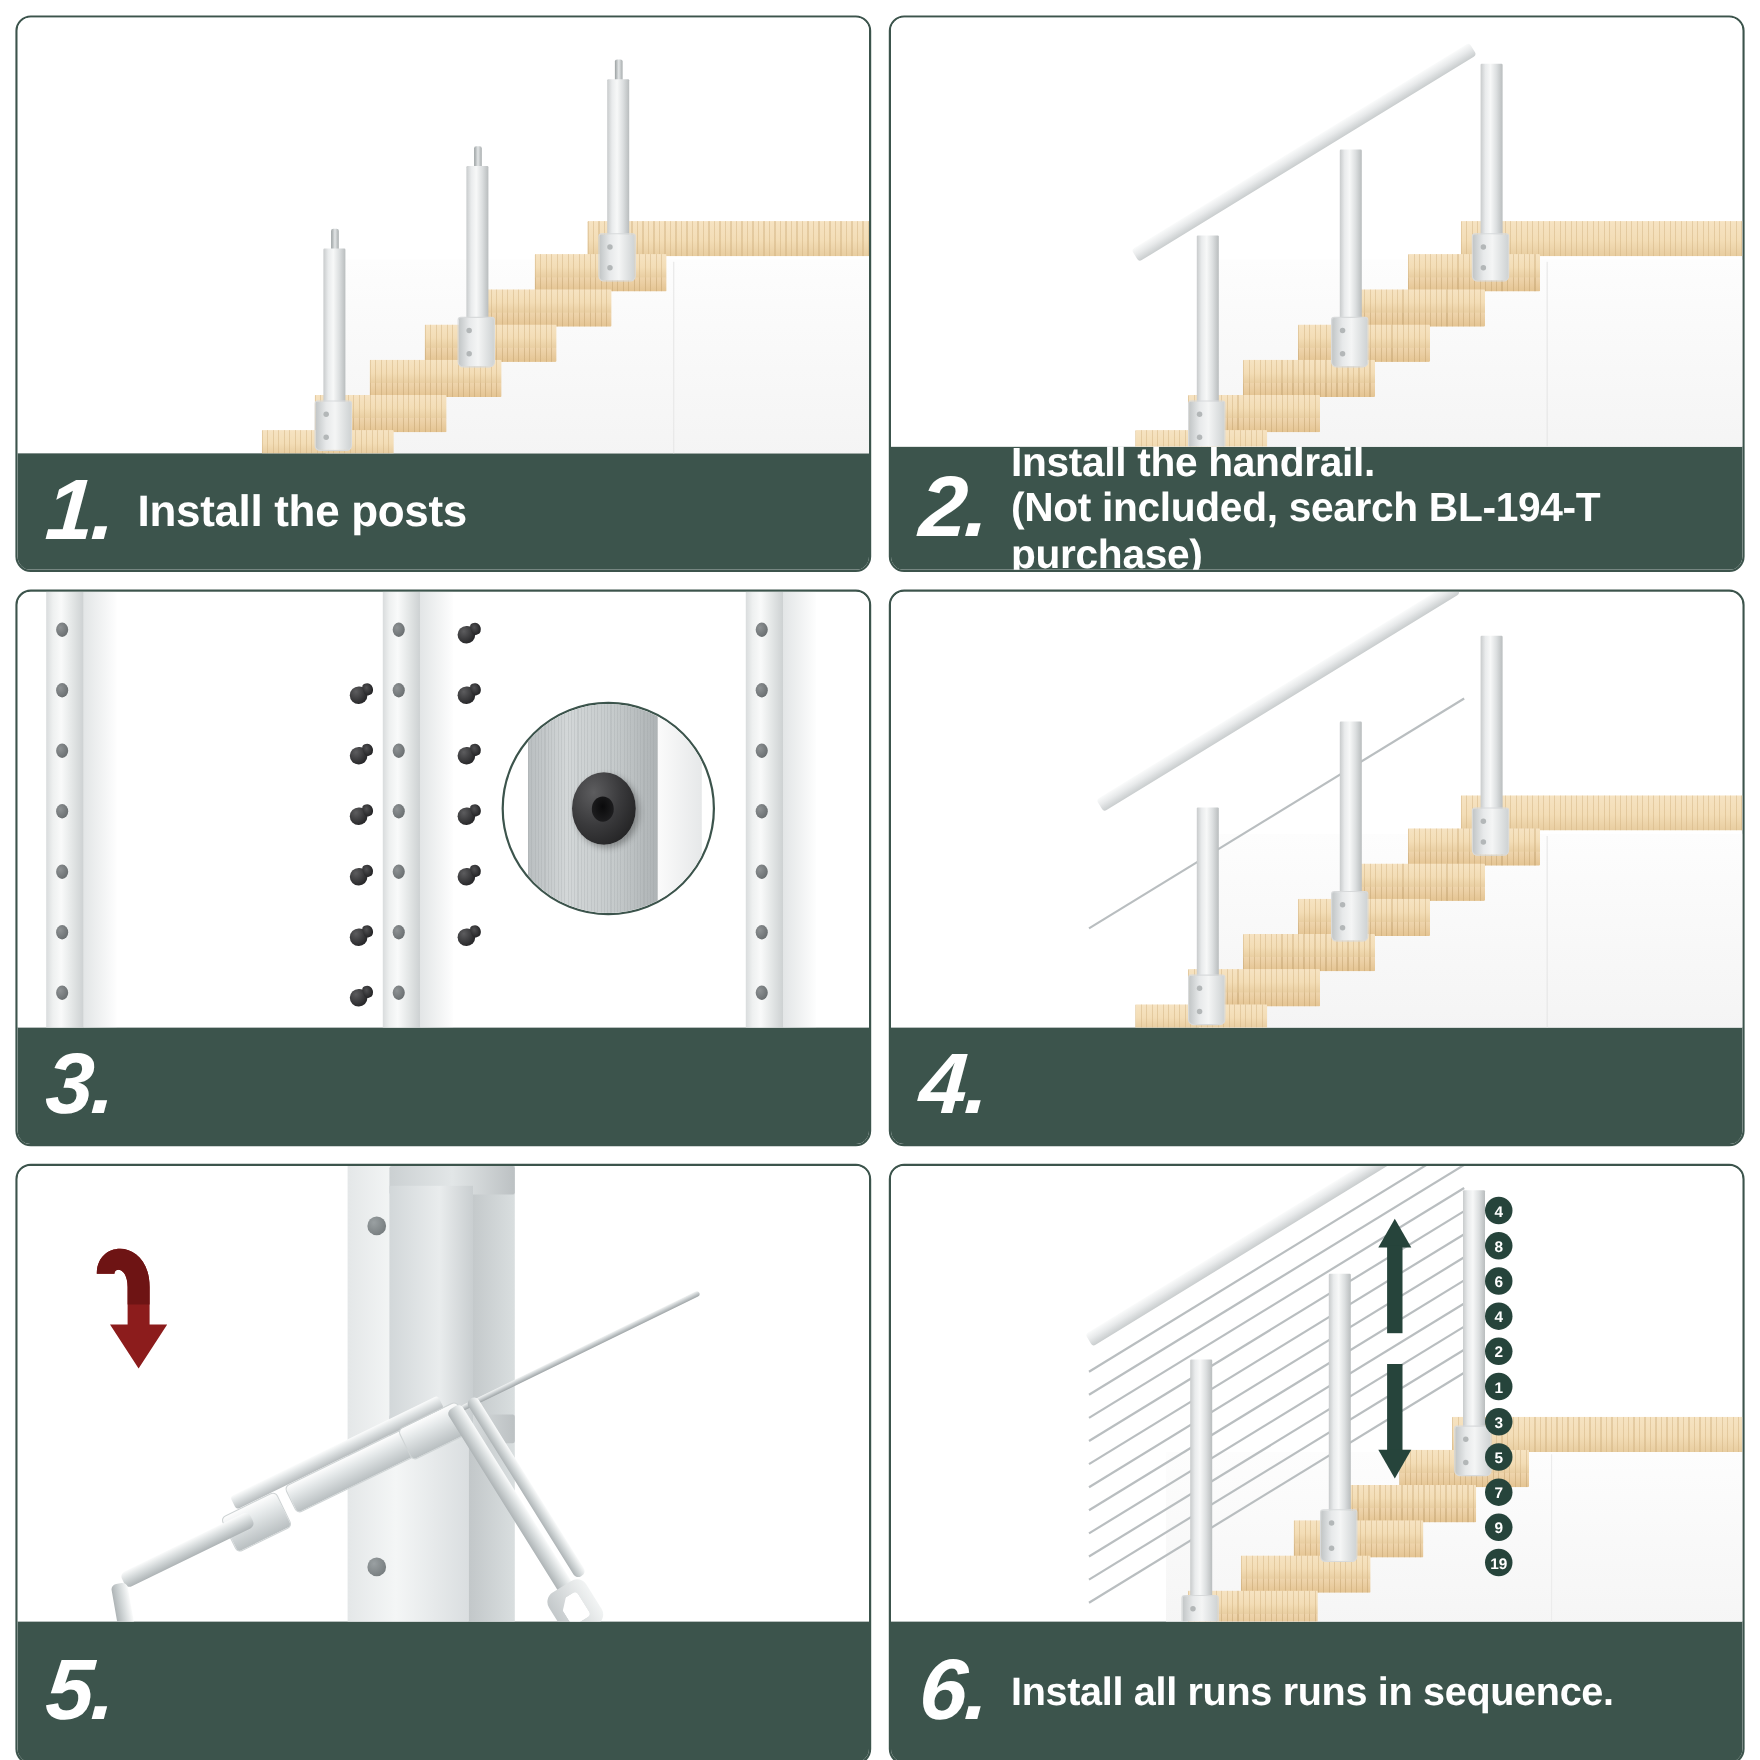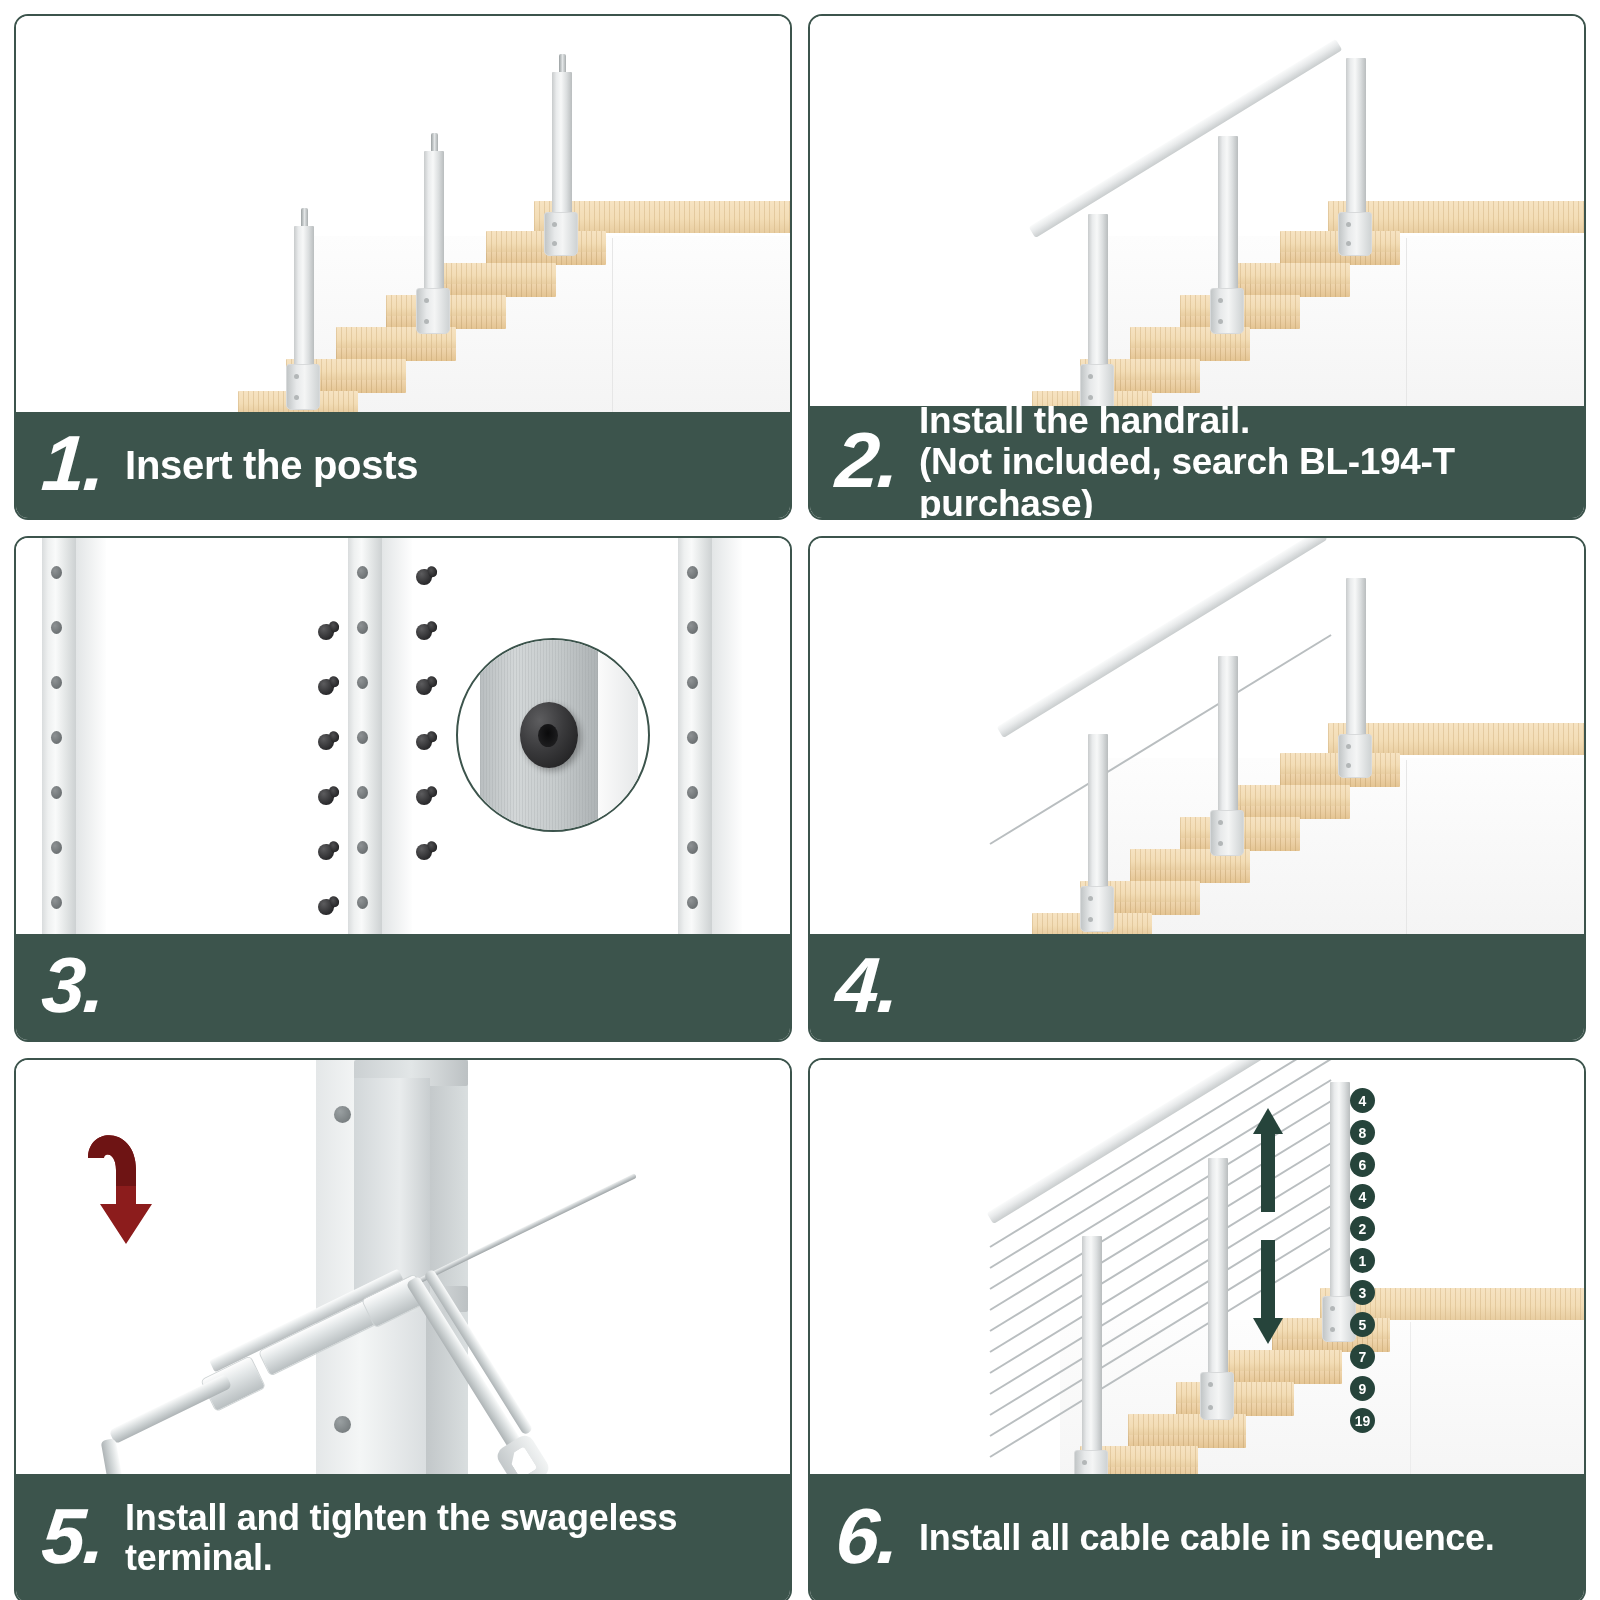--- a/index.html
+++ b/index.html
@@ -304,21 +304,21 @@
       <div class="post-tip" style="left:415px;top:117px;height:22px;"></div>
       <div class="post" style="left:408px;top:135px;width:20px;height:158px;"></div>
       <div class="post-base" style="left:400px;top:272px;width:34px;height:46px;"></div>
 
       <div class="post-tip" style="left:285px;top:192px;height:22px;"></div>
       <div class="post" style="left:278px;top:210px;width:20px;height:156px;"></div>
       <div class="post-base" style="left:270px;top:348px;width:34px;height:46px;"></div>
     </div>
     <div class="caption cap-h1">
       <span class="stepnum">1.</span>
-      <span class="cap-text">Insert the posts</span>
+      <span class="cap-text">Install the posts</span>
     </div>
   </div>
 
   <div class="panel">
     <div class="art">
       <div class="wall" style="left:280px;top:220px;width:520px;height:180px;"></div>
       <div style="position:absolute;left:596px;top:222px;width:1px;height:178px;background:#e6e6e6;"></div>
       <div class="tread" style="left:518px;top:185px;width:282px;height:32px;"></div>
       <div class="tread" style="left:470px;top:215px;width:120px;height:22px;"></div>
       <div class="tread front" style="left:470px;top:236px;width:120px;height:13px;"></div>
@@ -504,21 +504,20 @@
       <div class="wrench-arm" style="left:412px;top:206px;width:190px;transform:rotate(58deg);height:11px;"></div>
       <div class="wrench-head" style="left:484px;top:382px;transform:rotate(58deg);"></div>
 
       <svg class="red-arrow" style="left:58px;top:52px;" width="90" height="140" viewBox="0 0 90 140">
         <path d="M14 46 C14 14, 62 14, 62 58 L62 92 L78 92 L52 132 L26 92 L42 92 L42 58 C42 40, 30 40, 30 46 Z" fill="#8c1c1c"></path>
         <path d="M14 46 C14 14, 62 14, 62 58 L62 74 L42 74 L42 58 C42 40, 30 40, 30 46 Z" fill="#6e1414"></path>
       </svg>
     </div>
     <div class="caption cap-h3">
       <span class="stepnum">5.</span>
-      <span class="cap-text small">Install and tighten the swageless terminal.</span>
     </div>
   </div>
 
   <div class="panel">
     <div class="art">
       <div class="wall" style="left:250px;top:260px;width:550px;height:180px;"></div>
       <div style="position:absolute;left:600px;top:262px;width:1px;height:178px;background:#ececec;"></div>
       <div class="tread" style="left:510px;top:228px;width:290px;height:32px;"></div>
       <div class="tread" style="left:462px;top:258px;width:118px;height:22px;"></div>
       <div class="tread front" style="left:462px;top:279px;width:118px;height:13px;"></div>
@@ -564,17 +563,17 @@
       <div class="badge" style="left:540px;top:156px;">2</div>
       <div class="badge" style="left:540px;top:188px;">1</div>
       <div class="badge" style="left:540px;top:220px;">3</div>
       <div class="badge" style="left:540px;top:252px;">5</div>
       <div class="badge" style="left:540px;top:284px;">7</div>
       <div class="badge" style="left:540px;top:316px;">9</div>
       <div class="badge" style="left:540px;top:348px;">19</div>
     </div>
     <div class="caption cap-h3">
       <span class="stepnum">6.</span>
-      <span class="cap-text small">Install all cable cable in sequence.</span>
+      <span class="cap-text small">Install all runs runs in sequence.</span>
     </div>
   </div>
 
 </div>
 
 </body></html>

